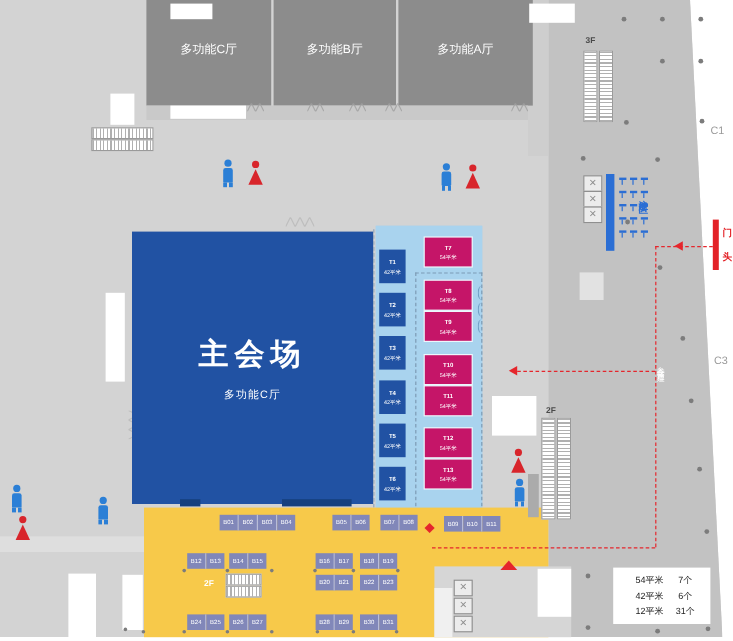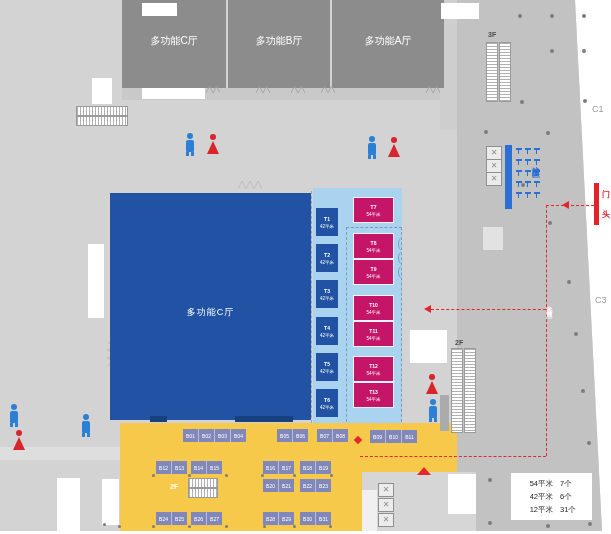--- a/index.html
+++ b/index.html
@@ -83,21 +83,21 @@
   
   .gridlbl{color:#9a9a9a;font-size:9px;}
   #corridorlbl{left:544px;top:300px;writing-mode:vertical-rl;color:#fff;font-size:7px;letter-spacing:2px;}
   .dot{width:4px;height:4px;border-radius:50%;background:#7c7c7c;}
   .dot.sm{width:3px;height:3px;}
   
   #legend{left:511px;top:473px;width:81px;height:47px;background:#fff;display:flex;flex-direction:column;
           justify-content:center;gap:3px;}
   .legrow{display:flex;justify-content:center;gap:7px;font-size:7.5px;color:#222;}
   .legrow .sz{width:32px;text-align:right;}
-  .legrow .ct{width:22px;text-align:left;}
+  .legrow .ct{width:22px;text-align:center;}
   .swing{opacity:.8;}
 </style>
 </head>
 <body>
 
 <div id="plan">
 
   <div class="abs" id="floor"></div>
   <div class="abs" id="concourse"></div>
   <div class="abs ltbox" style="left:440px;top:0;width:17px;height:130px;background:#cecece;"></div>
@@ -186,20 +186,21 @@
       <div class="head"></div>
       <div class="body"></div>
     </div>
   <div class="abs person male blue" style="left:79px;top:414px;">
       <div class="head"></div>
       <div class="body"></div>
       <div class="legs"></div>
     </div>
 
   <div class="abs" id="venue">
+    <div class="t1">主会场</div>
     <div class="t2">多功能C厅</div>
   </div>
   <div class="abs vtab" style="left:150px;top:416px;width:17px;height:6px;"></div>
   <div class="abs vtab" style="left:235px;top:416px;width:58px;height:6px;"></div>
   <div class="abs" id="venuedash"></div>
 
   <div class="abs" id="lightblue"></div>
   <div class="abs" id="pinkdash"></div>
   <div class="abs arc" style="left:398px;top:238px;"></div>
   <div class="abs arc" style="left:398px;top:252px;"></div>

